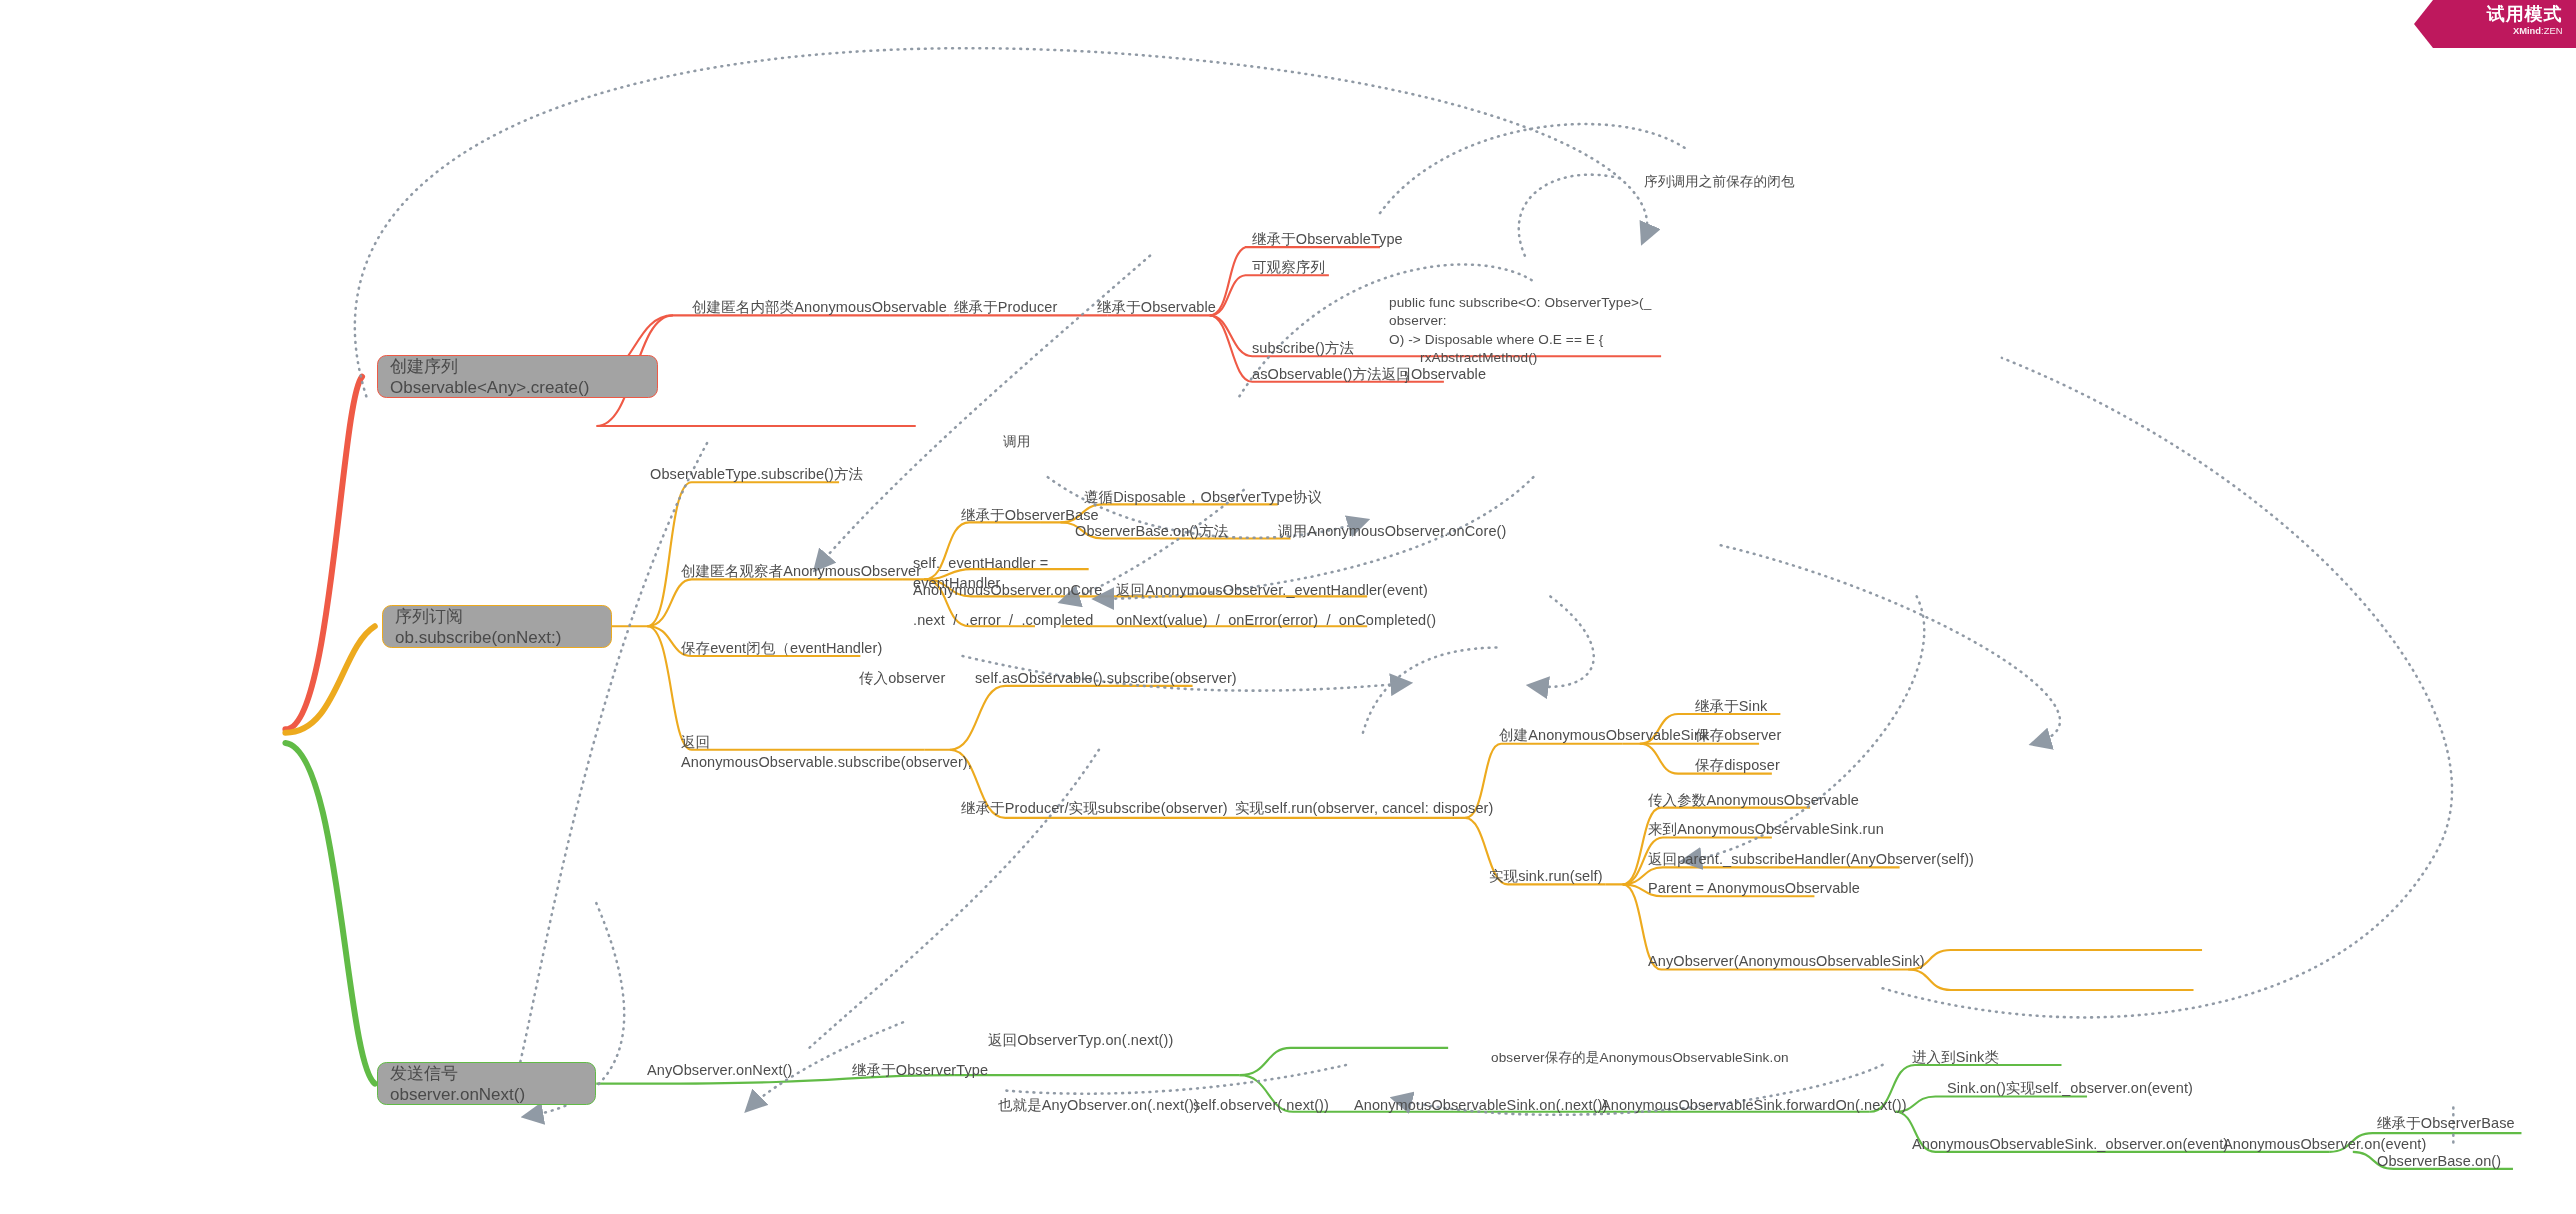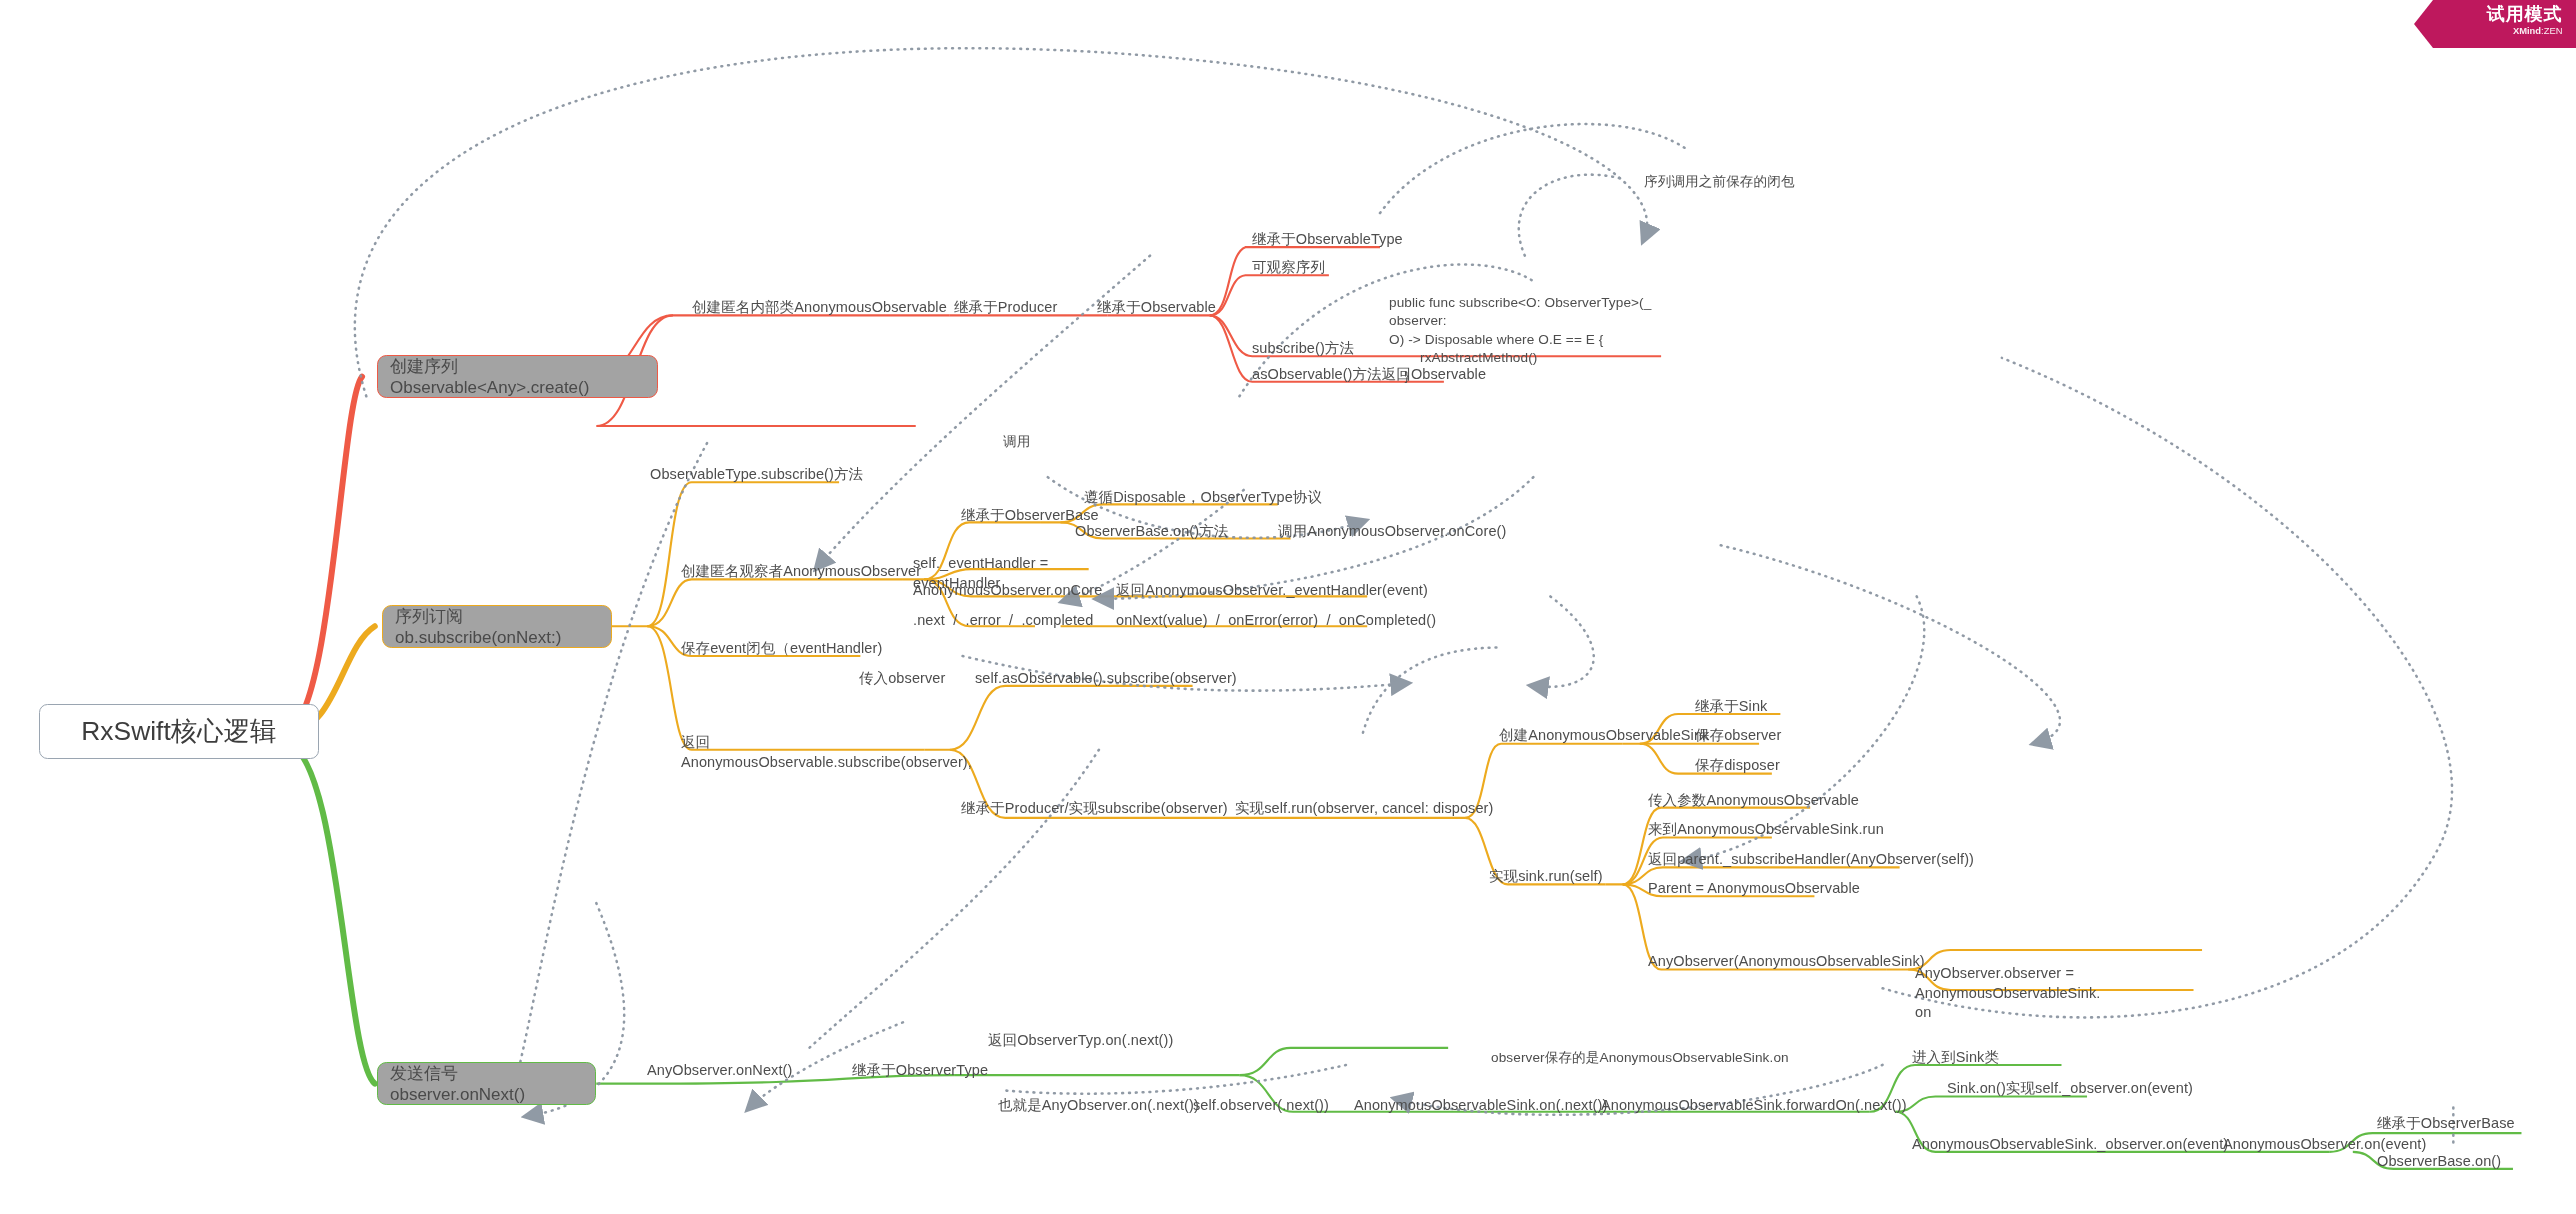--- a/index.html
+++ b/index.html
@@ -133,21 +133,20 @@
       <path d="M2210,1160 C2450,1230 2750,1200 2860,1000 C2950,840 2700,560 2350,420"></path>
       <path d="M2210,1250 C2100,1300 1800,1330 1640,1290" marker-end="url(#arrow)"></path>
       <path d="M1580,1250 C1450,1280 1300,1290 1180,1280"></path>
       <path d="M1060,1200 C960,1240 900,1280 880,1300" marker-end="url(#arrow)"></path>
       <path d="M700,1060 C760,1200 740,1290 620,1310" marker-end="url(#arrow)"></path>
       <path d="M1290,880 C1200,1020 1050,1140 950,1230"></path>
       <path d="M2880,1300 L2880,1345"></path>
     </g>
   </svg>
 
-  <div class="root" style="left:39px;top:704px;width:247px;height:53px;">RxSwift核心逻辑</div>
 
   <div class="branch b-red" style="left:377px;top:355px;width:281px;height:43px;">创建序列 Observable&lt;Any&gt;.create()</div>
   <div class="branch b-orange" style="left:382px;top:605px;width:230px;height:43px;">序列订阅ob.subscribe(onNext:)</div>
   <div class="branch b-green" style="left:377px;top:1062px;width:219px;height:43px;">发送信号observer.onNext()</div>
 
   <div class="node leaf" style="left:692px;top:298px;width:273px;">创建匿名内部类AnonymousObservable</div>
   <div class="node leaf" style="left:954px;top:298px;width:153px;">继承于Producer</div>
   <div class="node leaf" style="left:1097px;top:298px;width:153px;">继承于Observable</div>
   <div class="node leaf" style="left:1252px;top:230px;width:239px;">继承于ObservableType</div>
   <div class="node leaf" style="left:1252px;top:258px;width:170px;">可观察序列</div>
@@ -184,22 +183,20 @@
   <div class="node leaf" style="left:1695px;top:697px;width:136px;">继承于Sink</div>
   <div class="node leaf" style="left:1695px;top:726px;width:136px;">保存observer</div>
   <div class="node leaf" style="left:1695px;top:756px;width:136px;">保存disposer</div>
 
   <div class="node leaf" style="left:1648px;top:791px;width:273px;">传入参数AnonymousObservable</div>
   <div class="node leaf" style="left:1648px;top:820px;width:290px;">来到AnonymousObservableSink.run</div>
   <div class="node leaf" style="left:1648px;top:850px;width:332px;">返回parent._subscribeHandler(AnyObserver(self))</div>
   <div class="node leaf" style="left:1648px;top:879px;width:256px;">Parent = AnonymousObservable</div>
   <div class="node leaf" style="left:1648px;top:952px;width:290px;">AnyObserver(AnonymousObservableSink)</div>
 
-  <div class="node leaf" style="left:1915px;top:964px;width:281px;">AnyObserver.observer = AnonymousObservableSink.
-on</div>
 
   <div class="node leaf" style="left:647px;top:1061px;width:196px;">AnyObserver.onNext()</div>
   <div class="node leaf" style="left:852px;top:1061px;width:196px;">继承于ObserverType</div>
   <div class="node leaf" style="left:988px;top:1031px;width:247px;">返回ObserverTyp.on(.next())</div>
   <div class="node leaf" style="left:998px;top:1096px;width:256px;">也就是AnyObserver.on(.next())</div>
   <div class="node leaf" style="left:1193px;top:1096px;width:187px;">self.observer(.next())</div>
   <div class="node leaf" style="left:1354px;top:1096px;width:290px;">AnonymousObservableSink.on(.next())</div>
   <div class="node leaf" style="left:1601px;top:1096px;width:341px;">AnonymousObservableSink.forwardOn(.next())</div>
 
   <div class="node leaf" style="left:1912px;top:1048px;width:187px;">进入到Sink类</div>

